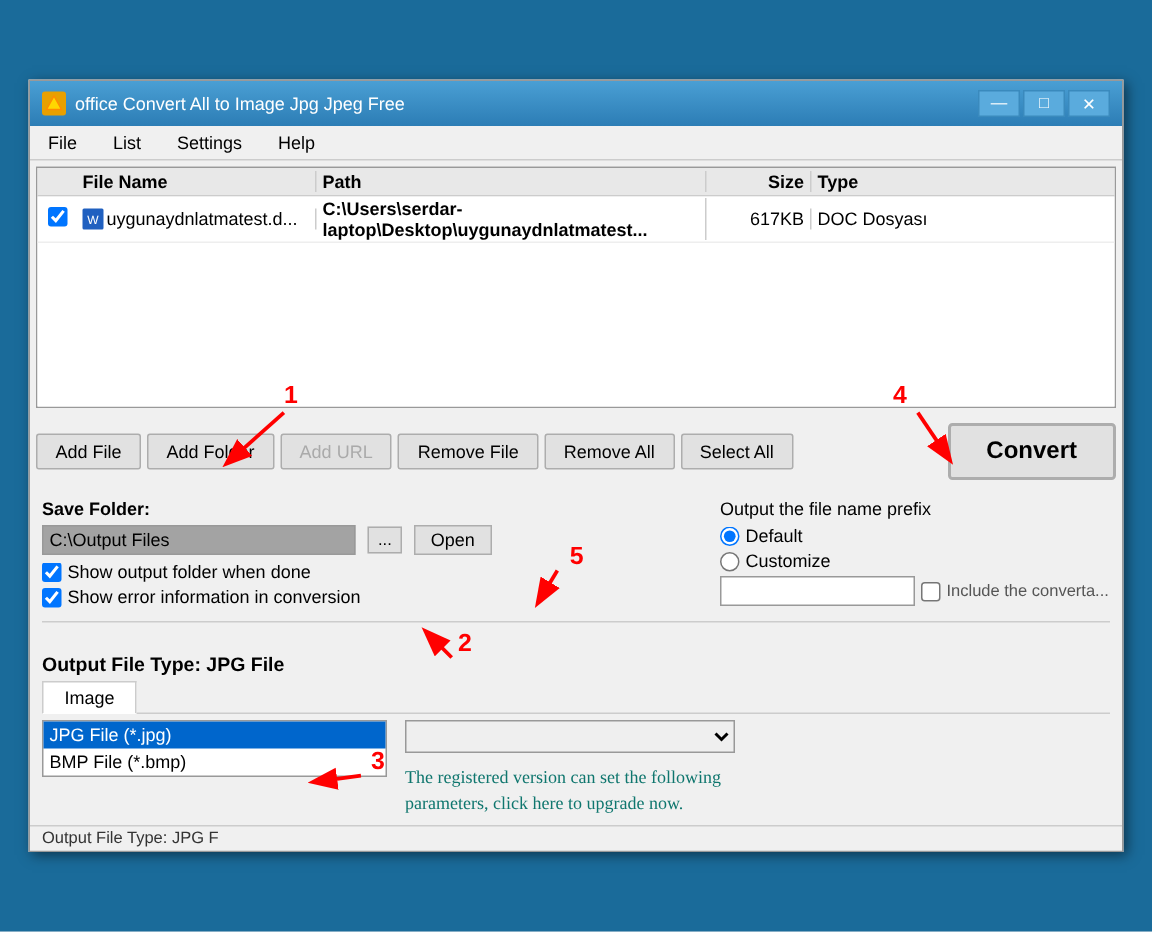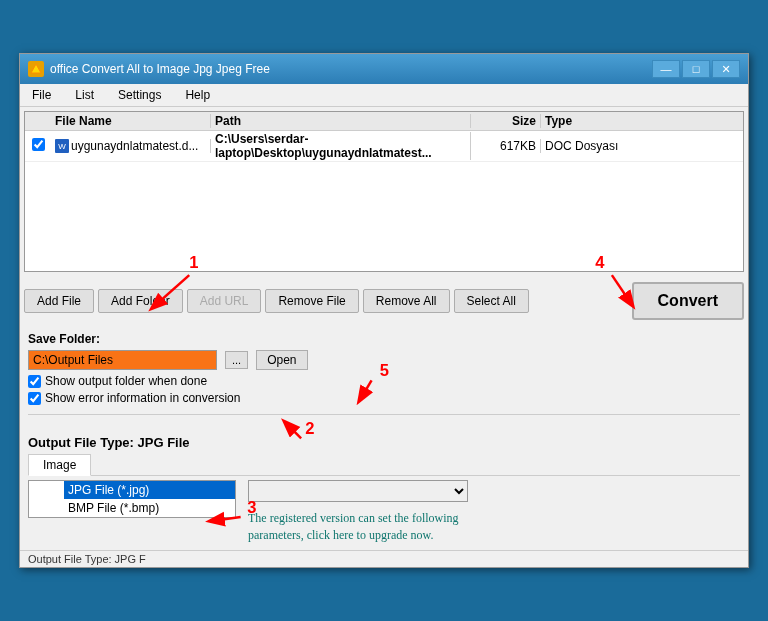--- a/index.html
+++ b/index.html
@@ -151,25 +151,25 @@
       align-items: center;
       gap: 8px;
       margin-bottom: 4px;
     }
     .save-folder-label {
       font-weight: bold;
       font-size: 12px;
       white-space: nowrap;
     }
     .save-folder-input {
-      width: 189px;
+      width: 209px;
       padding: 2px 4px;
       border: 1px solid #999;
       font-size: 12px;
-      background: #f97316;
+      background: #a3a3a3;
     }
     .browse-btn {
       padding: 2px 6px;
       background: #e1e1e1;
       border: 1px solid #adadad;
       cursor: pointer;
       font-size: 11px;
     }
     .open-btn {
       padding: 2px 10px;
@@ -235,25 +235,24 @@
       cursor: pointer;
       font-size: 12px;
       margin-right: 2px;
     }
     .tab.active {
       background: white;
       border-bottom: 1px solid white;
       margin-bottom: -1px;
     }
     .format-list {
-      width: 208px;
+      width: 230px;
       border: 1px solid #999;
       font-size: 12px;
       background: white;
-      padding-left: 35px;
     }
     .format-item {
       padding: 2px 4px;
       cursor: pointer;
     }
     .format-item.selected {
       background: #0066cc;
       color: white;
     }
     .status-bar {
@@ -366,20 +365,36 @@
           </div>
           <div class="checkbox-row">
             <input type="checkbox" checked="" style="">
             <span>Show output folder when done</span>
           </div>
           <div class="checkbox-row">
             <input type="checkbox" checked="" style="">
             <span>Show error information in conversion</span>
           </div>
         </div>
+        <div class="right-col">
+          <div class="right-col-label">Output the file name prefix</div>
+          <div class="radio-row">
+            <input type="radio" name="prefix" checked="" style="">
+            <span>Default</span>
+          </div>
+          <div class="radio-row">
+            <input type="radio" name="prefix" style="">
+            <span>Customize</span>
+          </div>
+          <div class="include-row">
+            <input type="text" class="customize-input" style="">
+            <input type="checkbox" style="">
+            <span style="font-size:11px; color:#555;">Include the converta...</span>
+          </div>
+        </div>
       </div>
 
       <div class="output-type-row">
         <span>Output File Type:</span>
         <span>JPG File</span>
       </div>
 
       <div class="tab-bar">
         <div class="tab active">Image</div>
       </div>

